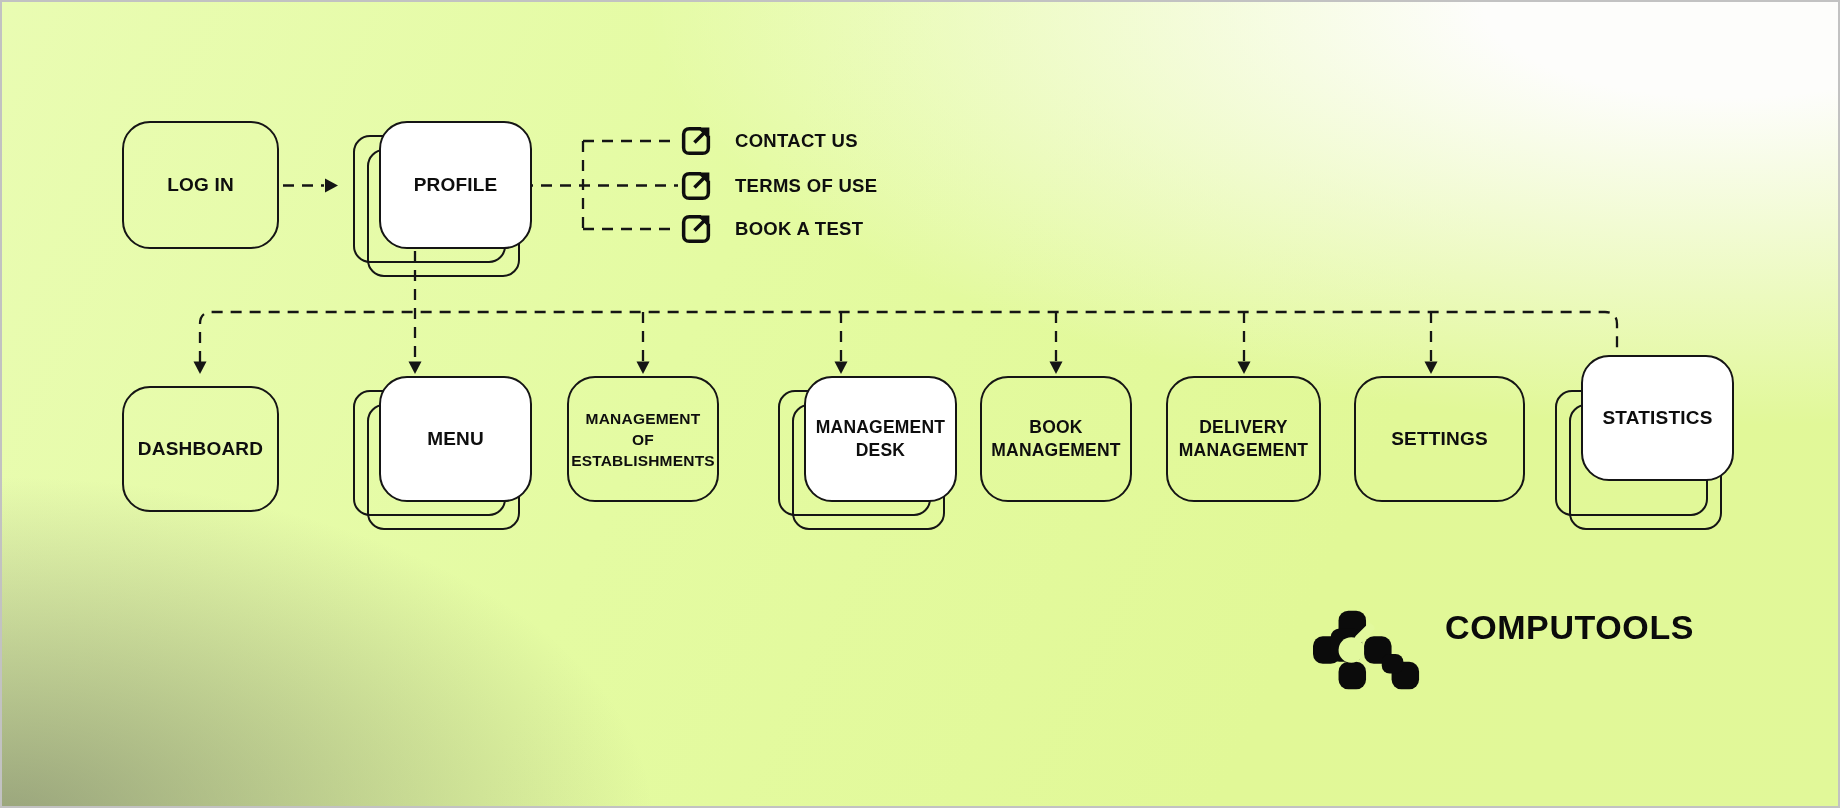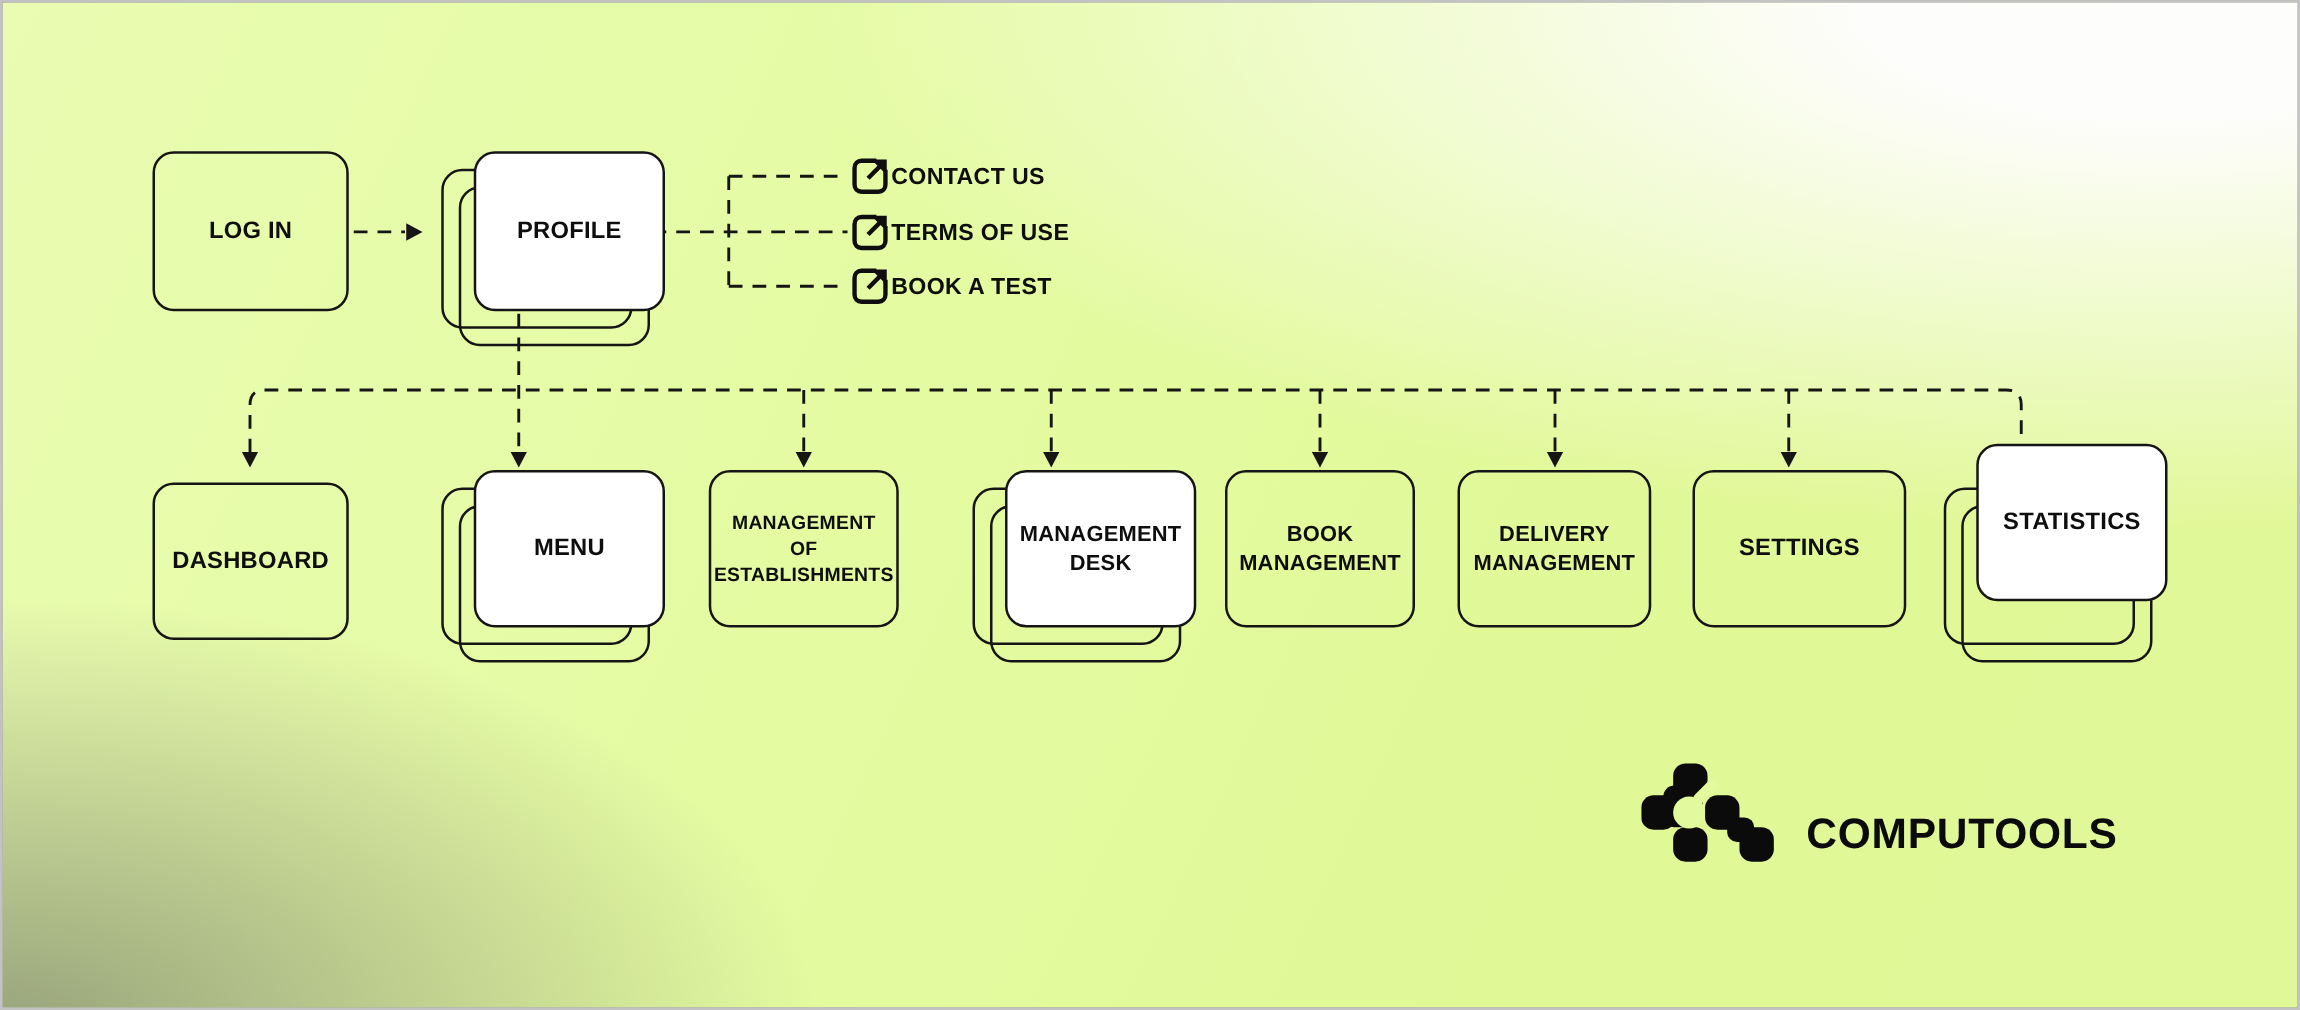--- a/index.html
+++ b/index.html
@@ -12,21 +12,21 @@
     font-family:"Liberation Sans", sans-serif;
     background:
       radial-gradient(95% 85% at 94% 0%, rgba(253,253,251,1) 14%, rgba(253,253,251,0) 62%),
       radial-gradient(48% 58% at 0% 102%, rgba(104,109,94,0.62) 0%, rgba(104,109,94,0) 74%),
       linear-gradient(115deg,#e9fcb2 0%,#e4fba2 38%,#e1f897 72%,#e1f899 100%);
   }
   .node{
     position:absolute;
     box-sizing:border-box;
     border:2.4px solid #151515;
-    border-radius:17px;
+    border-radius:28px;
     display:flex;flex-direction:column;
     align-items:center;justify-content:center;
     text-align:center;
     z-index:3;
     color:#0e0e0e;
   }
   .node.white{background:#ffffff;margin-left:40px;}
   .node.clear{background:transparent;}
   .stacklayer{
     position:absolute;
@@ -36,26 +36,26 @@
     background:transparent;
     z-index:1;
   }
   .bl{display:block;font-weight:700;letter-spacing:0.2px;}
   .fs1{font-size:19px;line-height:24px;}
   .fs2{font-size:17.5px;line-height:23px;}
   .fs3{font-size:15.5px;line-height:21px;}
   #connectors{position:absolute;left:0;top:0;z-index:2;}
   .extlink{
     position:absolute;left:677px;height:34px;
-    display:flex;align-items:center;z-index:3;
+    display:flex;align-items:center;gap:22px;z-index:3;
   }
   .extlink .lbl{
     font-weight:700;font-size:18.5px;color:#0e0e0e;letter-spacing:0.3px;white-space:nowrap;
   }
-  #logo{position:absolute;left:1311px;top:608px;display:flex;align-items:flex-end;gap:22px;z-index:3;}
+  #logo{position:absolute;left:1311px;top:608px;display:flex;gap:22px;z-index:3;}
   #logo .word{
     font-weight:800;font-size:34px;line-height:34px;
     letter-spacing:0.6px;color:#0b0b0b;padding-bottom:8px;white-space:nowrap;
   }
 </style>
 </head>
 <body>
 
 <div id="canvas">
 

